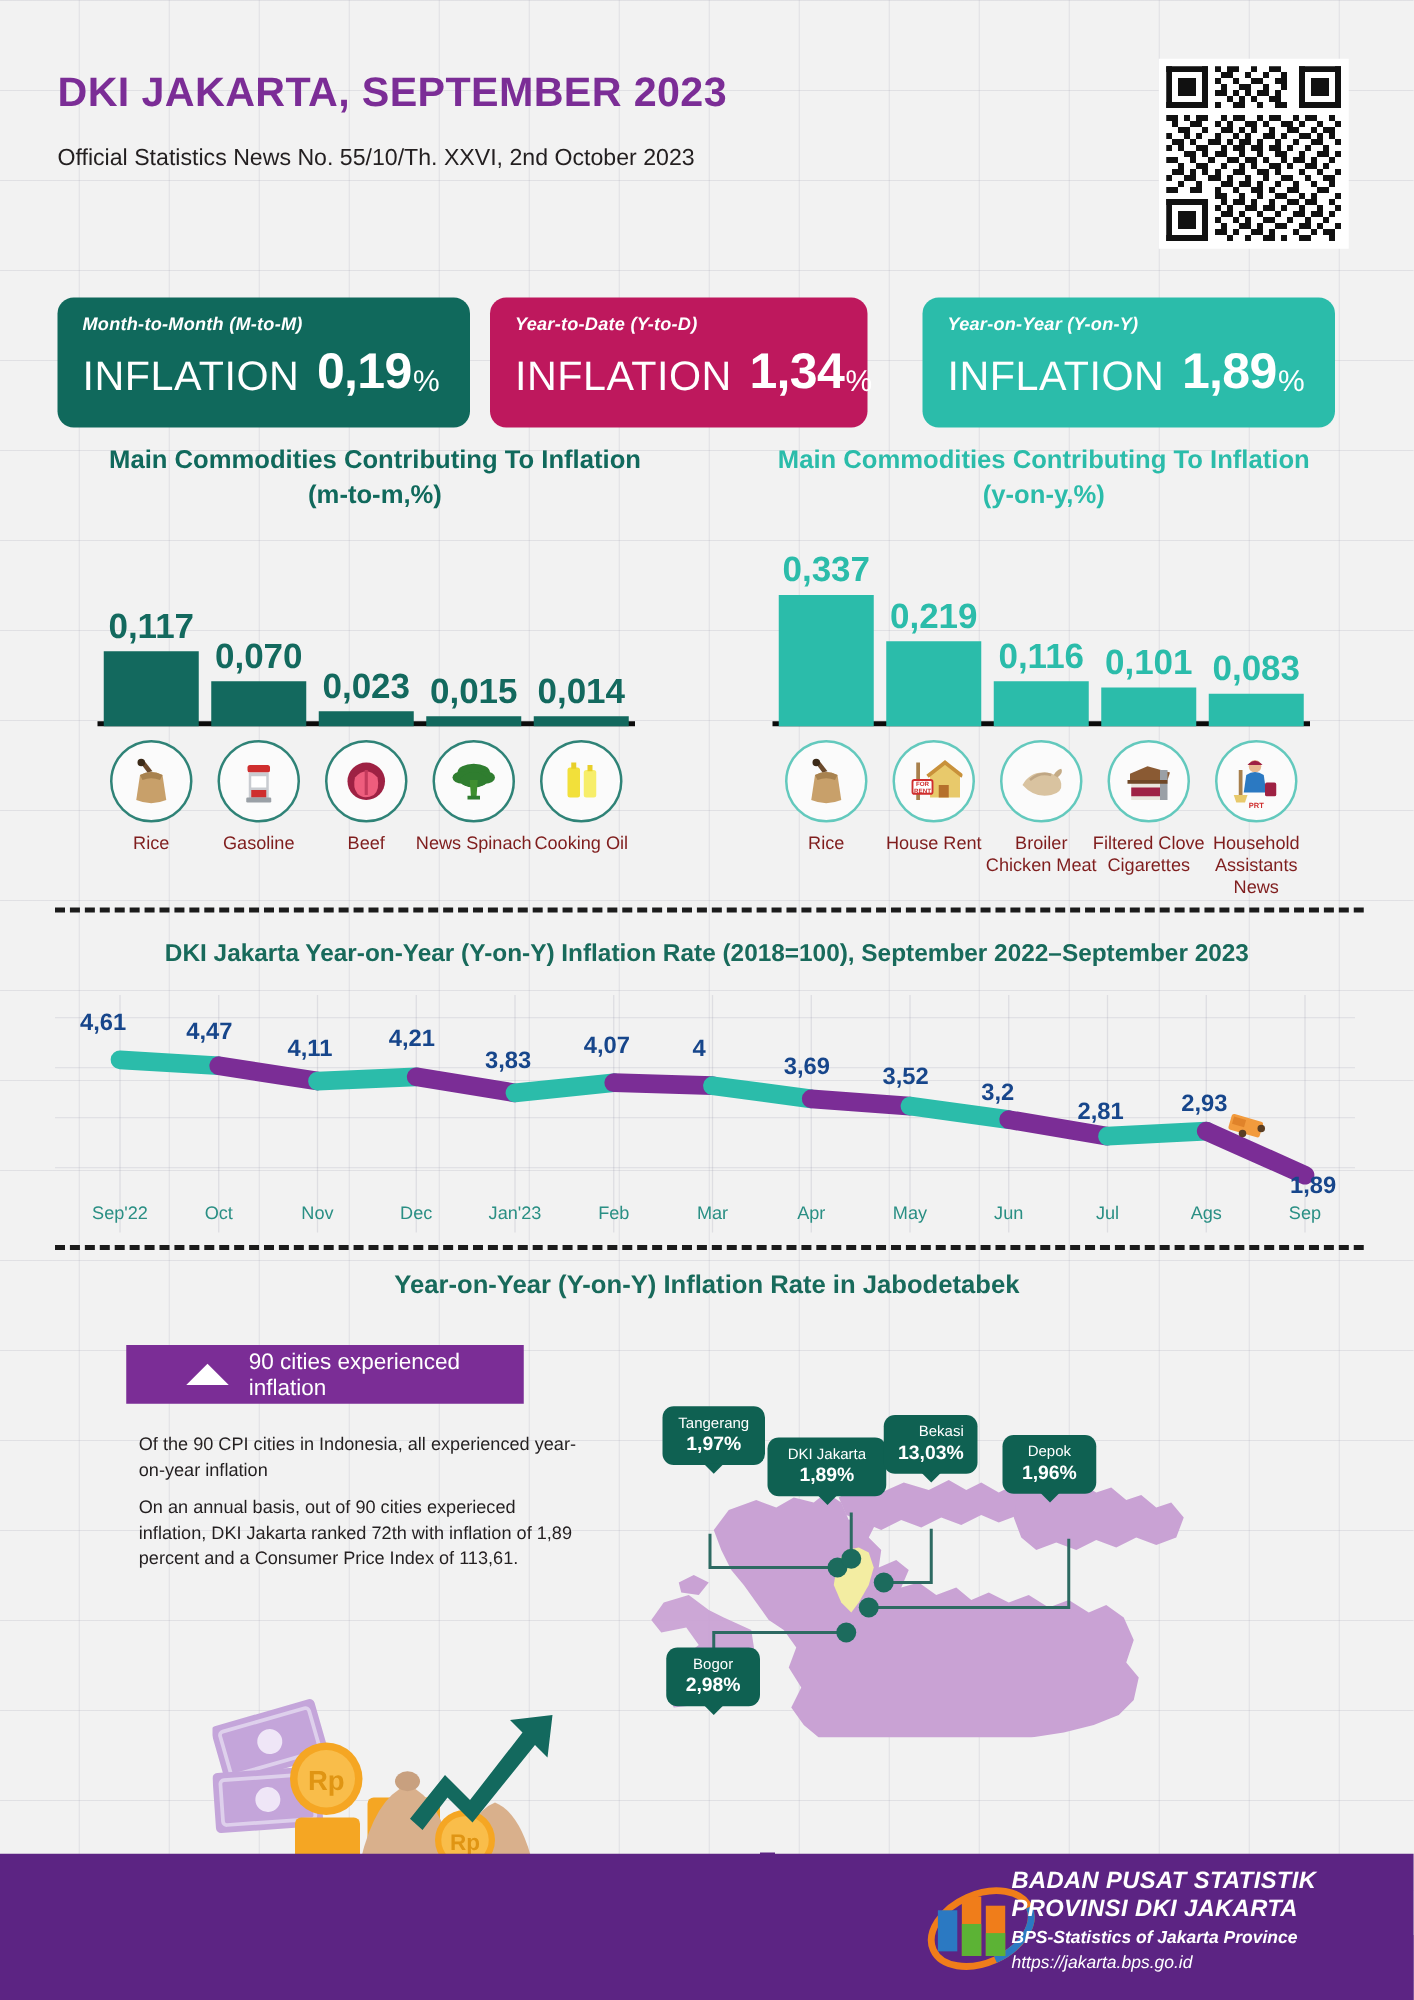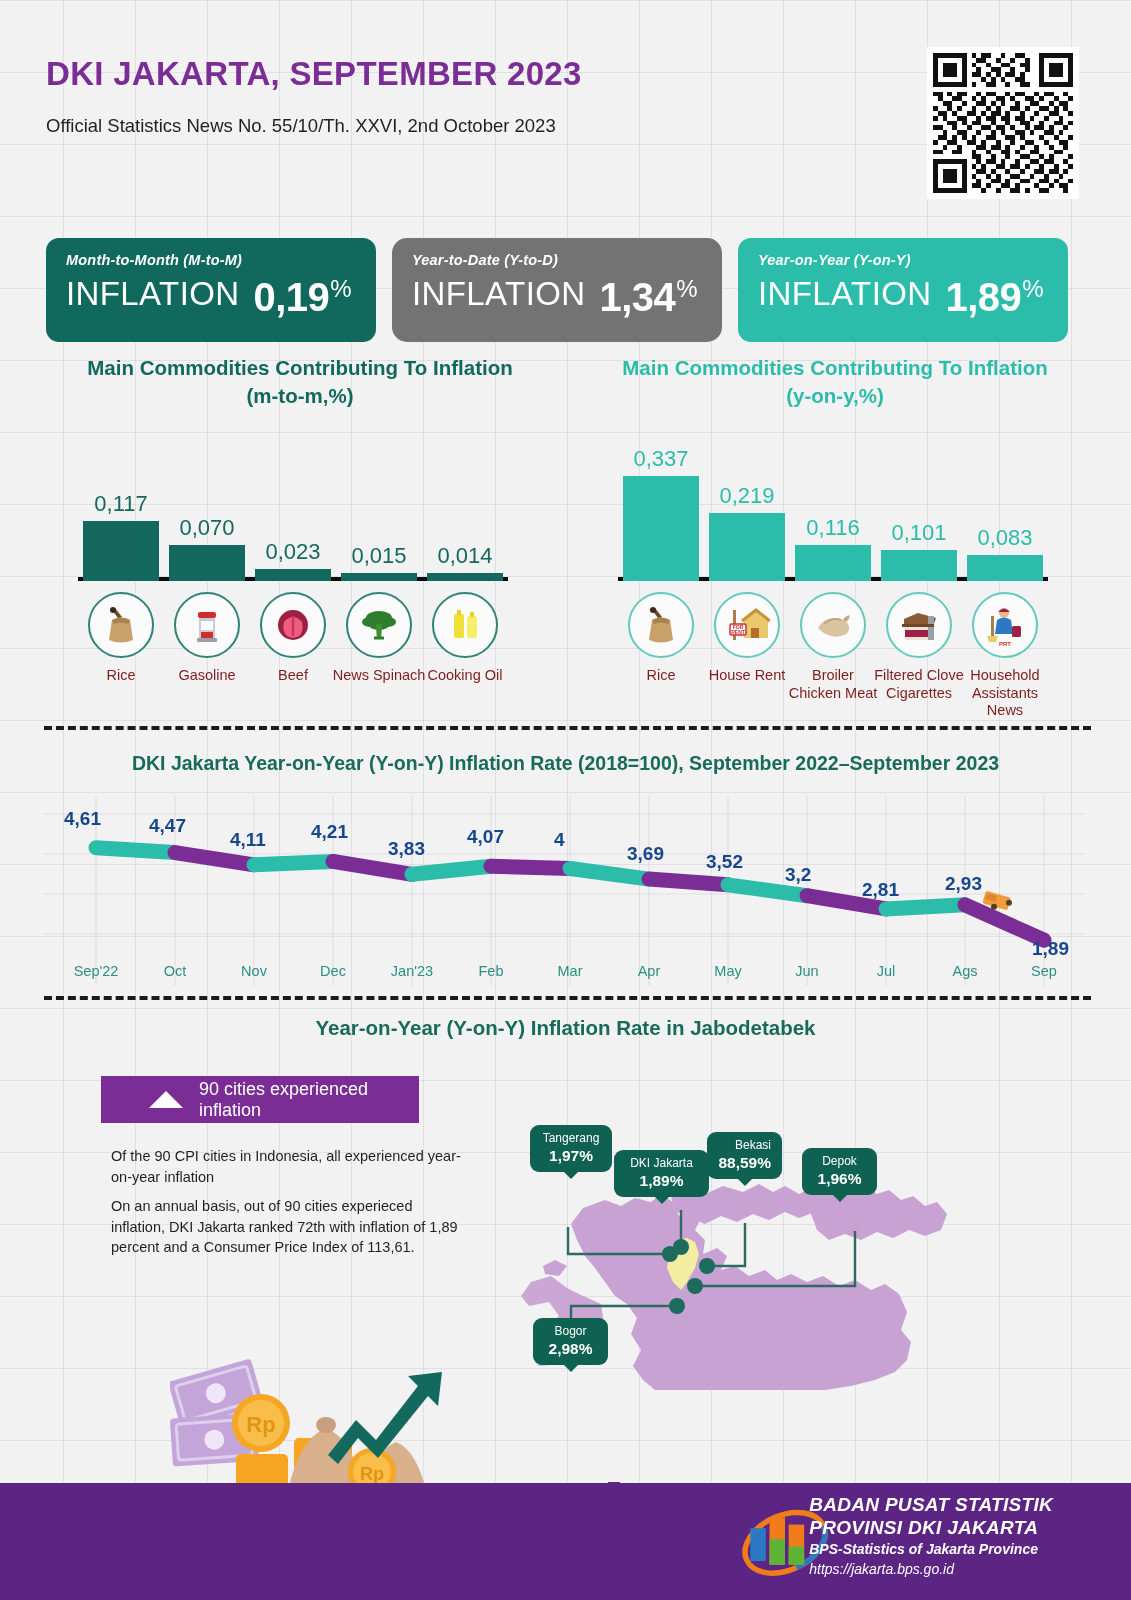--- a/index.html
+++ b/index.html
@@ -32,44 +32,44 @@
     position:absolute; right:52px; top:47px; width:152px; height:152px;
     background:#fff; padding:6px;
   }
   #qr-box svg{ display:block; width:100%; height:100%; }
 
   
   .card{
     position:absolute; border-radius:13px; color:#fff; padding:14px 20px 0 20px;
   }
   #card-mtm{ left:46px;  top:238px; width:330px; height:104px; background:#10695c; }
-  #card-ytd{ left:392px; top:238px; width:330px; height:104px; background:#737373;border-radius:15px; }
+  #card-ytd{ left:392px; top:238px; width:302px; height:104px; background:#be185d; }
   #card-yoy{ left:738px; top:238px; width:330px; height:104px; background:#2bbcaa; }
   .card-label{ font-size:14.5px; font-style:italic; font-weight:bold; letter-spacing:.2px; }
-  .card-main{ display:flex; align-items:flex-start; margin-top:7px; }
+  .card-main{ display:flex; align-items:flex-end; margin-top:7px; }
   .card-word{ font-size:33px; letter-spacing:.4px; font-weight:400; }
   .card-value{ font-size:40px; font-weight:bold; margin-left:14px; letter-spacing:-.5px; }
   .card-pct{ font-size:24px; font-weight:500; margin-left:1px; }
 
   
   .chart-title{ position:absolute; text-align:center; font-size:20.5px; font-weight:bold; line-height:1.35; }
   #chart-title-left{ left:40px; top:354px; width:520px; color:#10695c; }
   #chart-title-right{ left:575px; top:354px; width:520px; color:#2bbcaa; }
 
   .barchart{ position:absolute; }
   #barchart-left{ left:78px; top:420px; width:430px; height:300px; }
   #barchart-right{ left:618px; top:420px; width:430px; height:300px; }
   .bar-baseline{ position:absolute; left:0; right:0; bottom:139px; height:4px; background:#0b0b0b; }
   .bar-col{ position:absolute; bottom:139px; width:76px; }
   .bar-rect{ width:100%; }
   #barchart-left .bar-rect{ background:#13695e; }
   #barchart-right .bar-rect{ background:#2bbcaa; }
   .bar-value{
     position:absolute; bottom:100%; left:50%; transform:translateX(-50%);
-    font-size:22px; font-weight:normal; white-space:nowrap; margin-bottom:4px;
+    font-size:28px; font-weight:bold; white-space:nowrap; margin-bottom:4px;
   }
   #barchart-left .bar-value{ color:#13695e; }
   #barchart-right .bar-value{ color:#2bbcaa; }
   .bar-icon{
     position:absolute; top:calc(100% + 11px); left:50%; transform:translateX(-50%);
     width:66px; height:66px; border-radius:50%; background:#fbfbfb;
     display:flex; align-items:center; justify-content:center; overflow:hidden;
   }
   #barchart-left .bar-icon{ border:2px solid #2f8377; }
   #barchart-right .bar-icon{ border:2px solid #63c9bd; }
@@ -662,21 +662,21 @@
     <div class="map-tag" style="left:75px; top:35px; width:82px;">
       <span class="tg-name">Tangerang</span>
       <span class="tg-val">1,97%</span>
     </div>
     <div class="map-tag" style="left:159px; top:60px; width:95px;">
       <span class="tg-name">DKI Jakarta</span>
       <span class="tg-val">1,89%</span>
     </div>
     <div class="map-tag" style="left:252px; top:42px; width:75px;text-align:right;">
       <span class="tg-name">Bekasi</span>
-      <span class="tg-val">88,59%</span>
+      <span class="tg-val">13,03%</span>
     </div>
     <div class="map-tag" style="left:347px; top:58px; width:75px;">
       <span class="tg-name">Depok</span>
       <span class="tg-val">1,96%</span>
     </div>
     <div class="map-tag" style="left:78px; top:228px; width:75px;">
       <span class="tg-name">Bogor</span>
       <span class="tg-val">2,98%</span>
     </div>
   </div>

